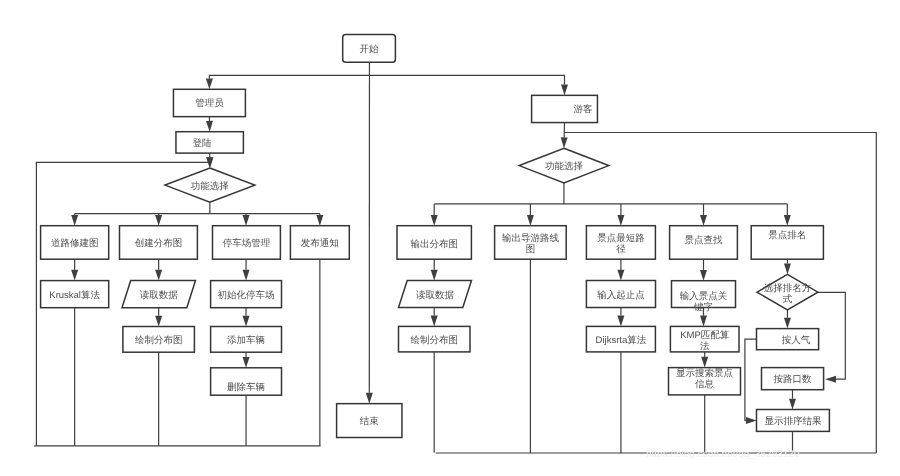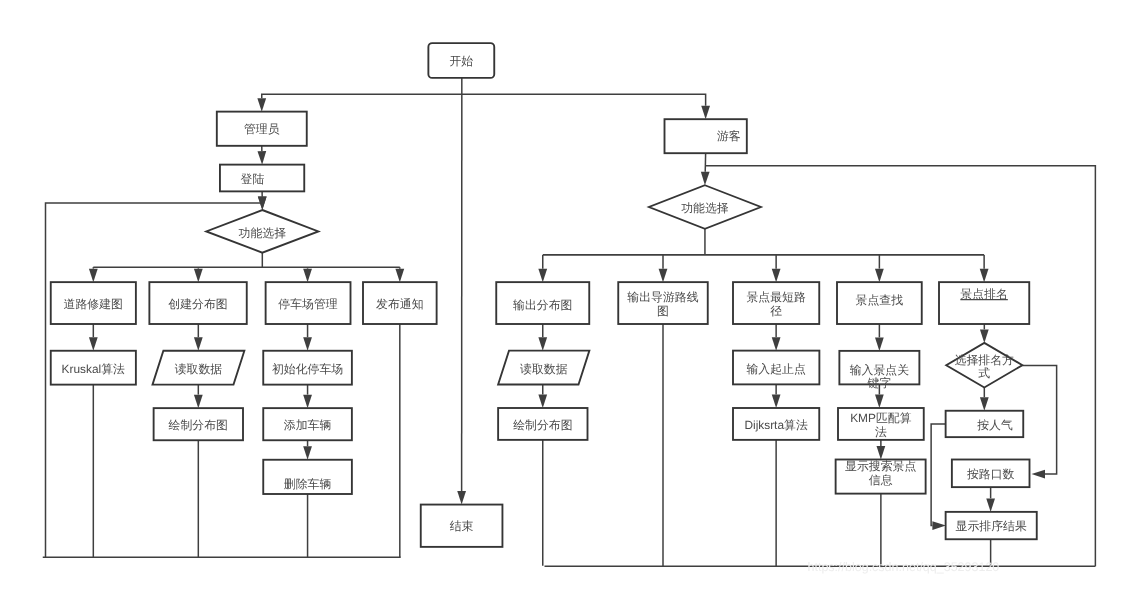--- a/index.html
+++ b/index.html
@@ -157,21 +157,21 @@
     <div class="node" style="left: 122.9px; top: 326.5px; width: 71.5px; height: 25.7px;"><span class="lbl">绘制分布图</span></div>
     <div class="node" style="left: 210.6px; top: 326.5px; width: 70.9px; height: 25.7px;"><span class="lbl">添加车辆</span></div>
     <div class="node" style="left: 210.6px; top: 367.8px; width: 70.9px; height: 37px; border-radius: 12px;"><span class="lbl">删除车辆</span></div>
     <div class="node" style="left: 336.6px; top: 403.65px; width: 65.35px; height: 33.85px;"><span class="lbl">结束</span></div>
     <div class="node" style="left: 397px; top: 225.7px; width: 74.4px; height: 36px;"><span class="lbl">输出分布图</span></div>
     <div class="node" style="left: 494.6px; top: 225.7px; width: 71.6px; height: 33px;"><span class="lbl ml">输出导游路线
 图</span></div>
     <div class="node" style="left: 586.4px; top: 225.7px; width: 69px; height: 33.5px;"><span class="lbl ml">景点最短路
 径</span></div>
     <div class="node" style="left: 669.6px; top: 223px; width: 67.8px; height: 33.5px;"><span class="lbl">景点查找</span></div>
-    <div class="node" style="left: 751.2px; top: 225.7px; width: 72.2px; height: 17px; text-decoration: underline;"><span class="lbl">景点排名</span></div>
+    <div class="node" style="left: 751.2px; top: 225.7px; width: 72.2px; height: 17px;"><span class="lbl">景点排名</span></div>
     <div class="node" style="left: 398.5px; top: 280.5px; width: 73px; height: 27.1px;"><span class="lbl">读取数据</span></div>
     <div class="node" style="left: 586.4px; top: 280.5px; width: 69.1px; height: 27px;"><span class="lbl">输入起止点</span></div>
     <div class="node" style="left: 671.5px; top: 280.7px; width: 64px; height: 39px;"><span class="lbl ml">输入景点关
 键字</span></div>
     <div class="node" style="left: 757px; top: 274.3px; width: 60.9px; height: 35.7px;"><span class="lbl ml">选择排名方
 式</span></div>
     <div class="node" style="left: 398.5px; top: 326.4px; width: 71.5px; height: 25.5px;"><span class="lbl">绘制分布图</span></div>
     <div class="node" style="left: 586.4px; top: 326.4px; width: 69px; height: 25.5px;"><span class="lbl">Dijksrta算法</span></div>
     <div class="node" style="left: 670.4px; top: 326.4px; width: 68.6px; height: 25.5px;"><span class="lbl ml">KMP匹配算
 法</span></div>

